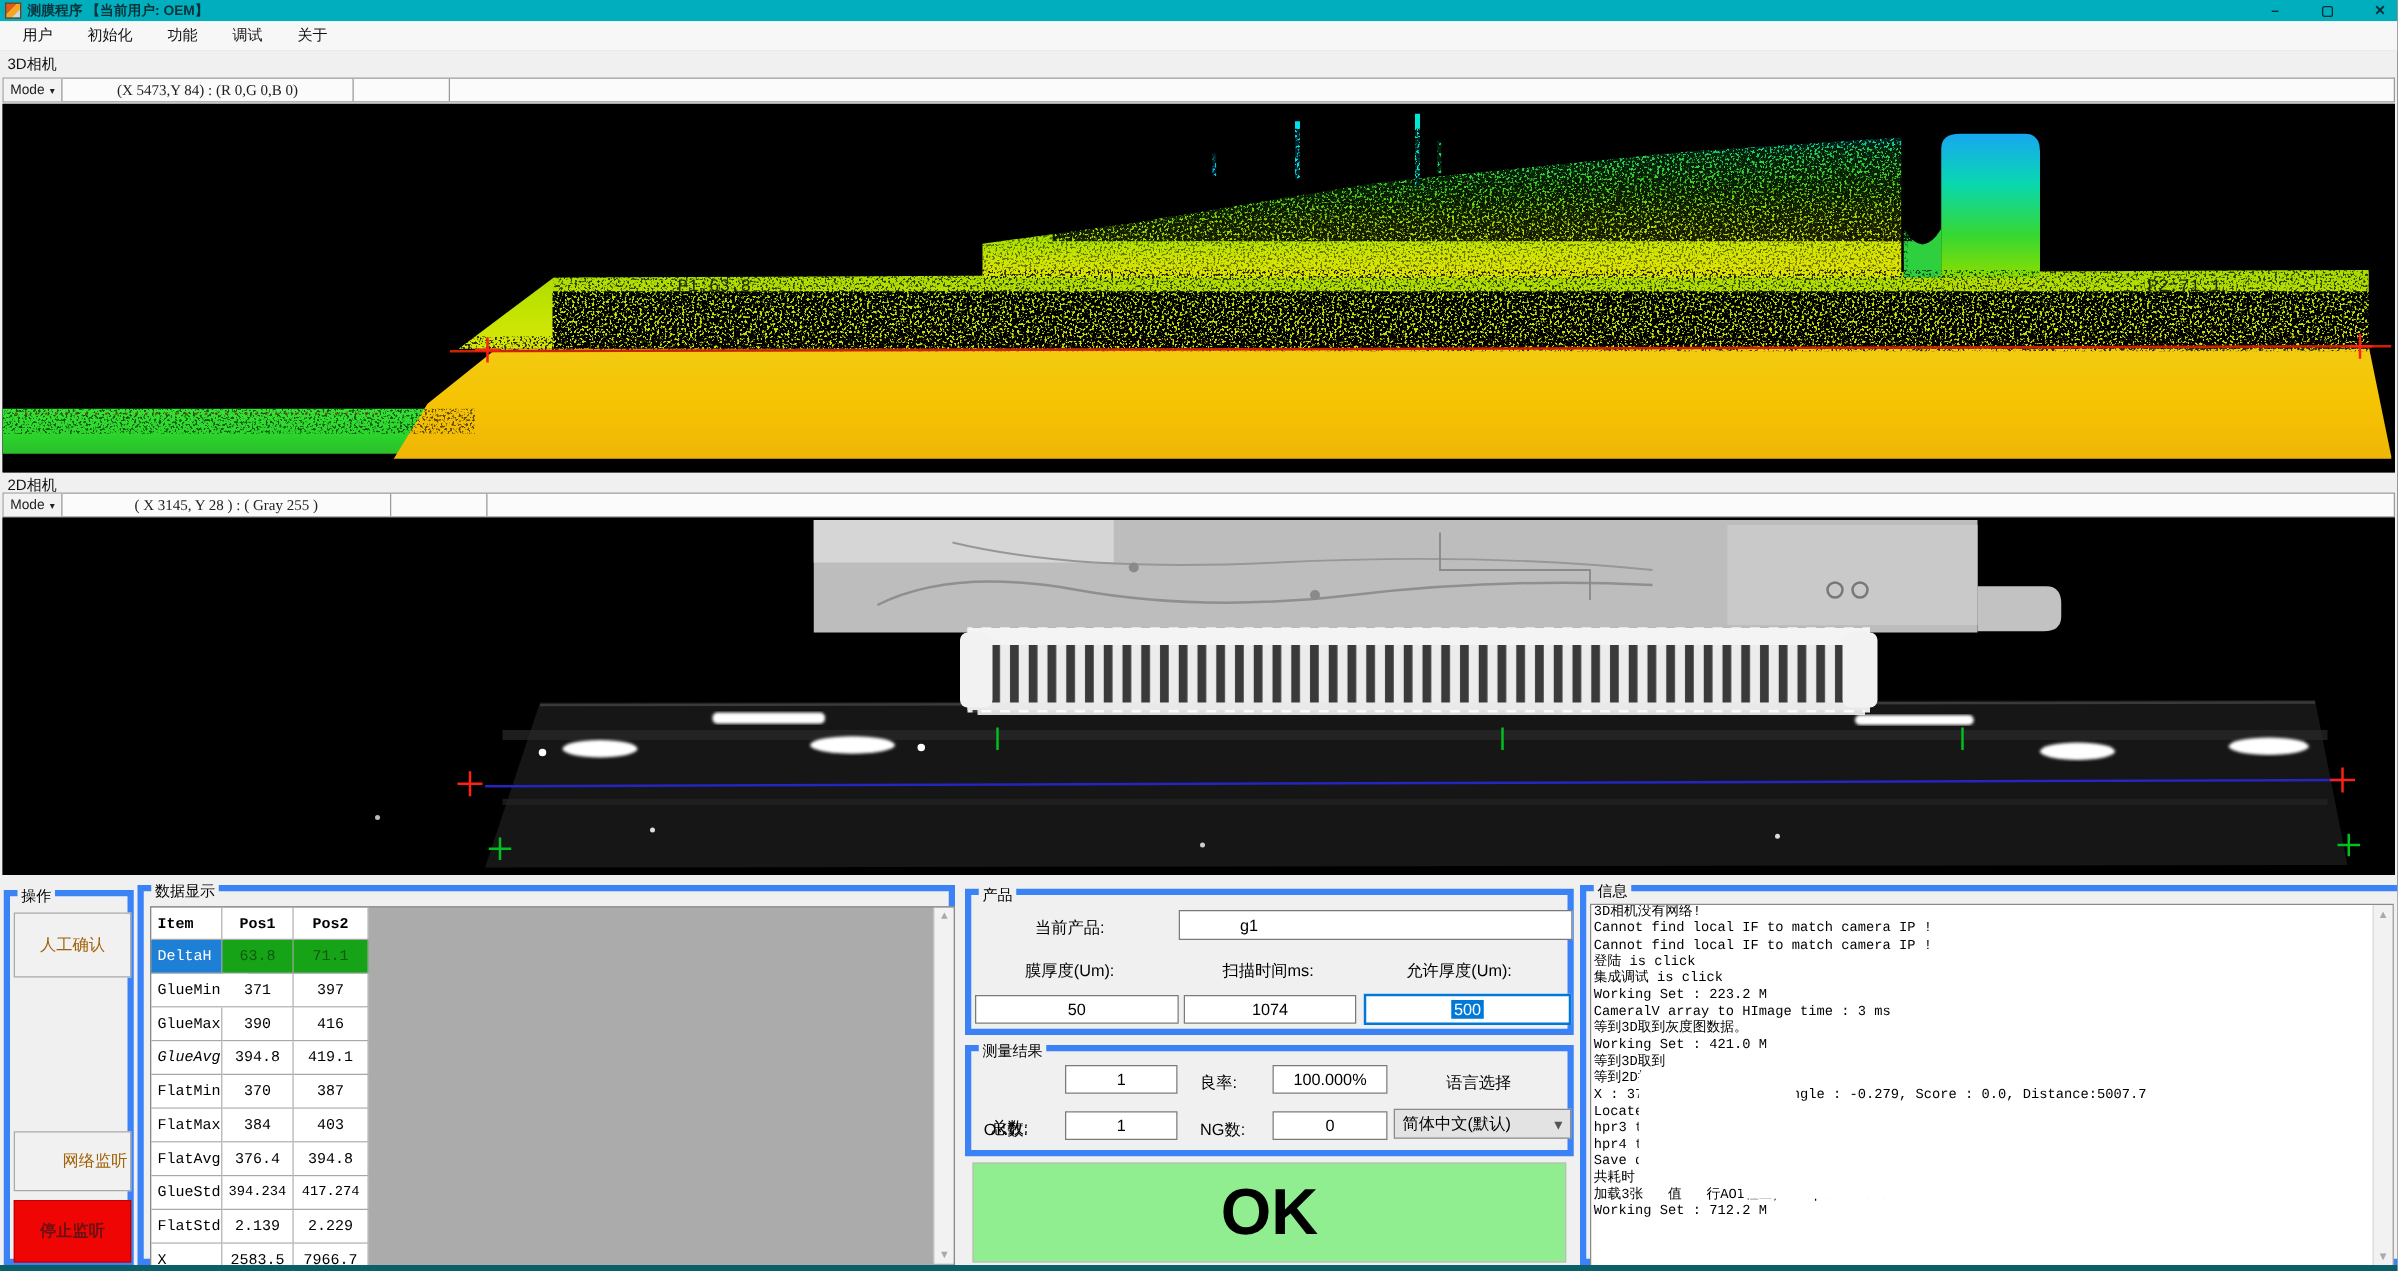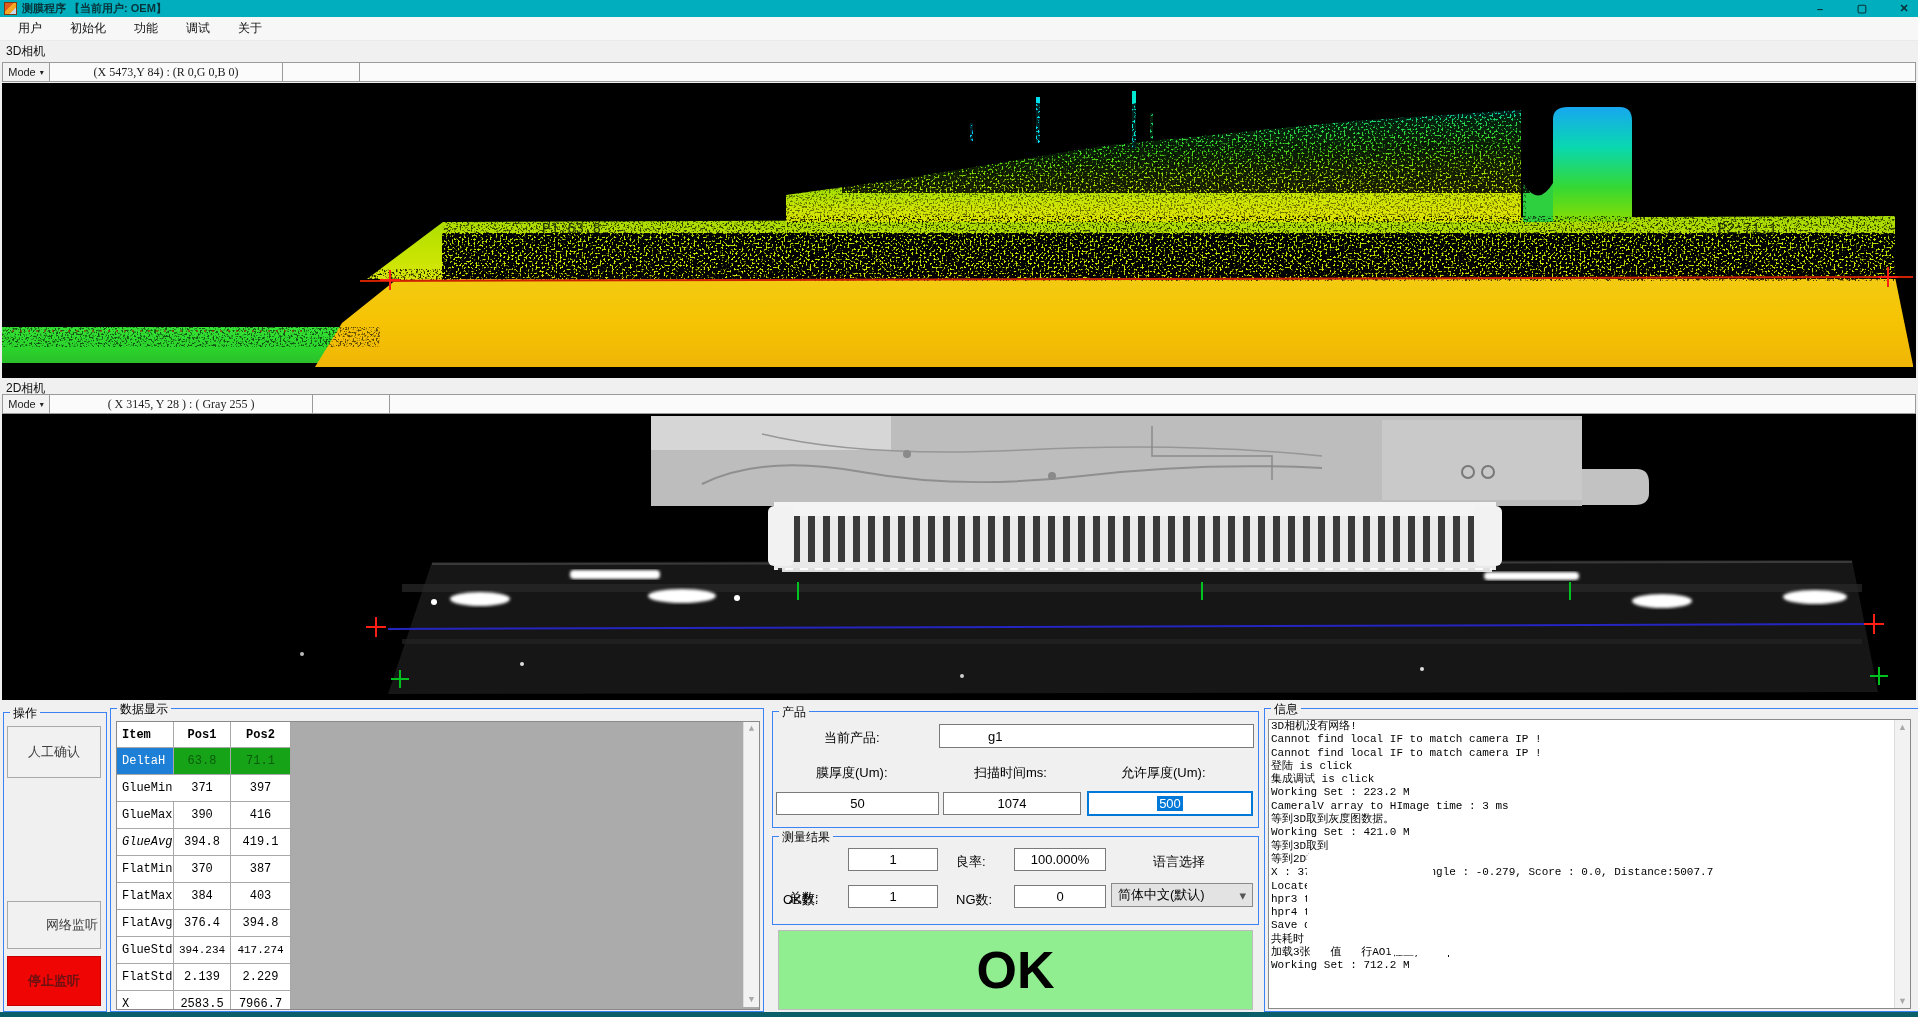--- a/index.html
+++ b/index.html
@@ -22,25 +22,25 @@
   .section-label{font-size:12px;color:#111;}
   
   .modebar{left:2px;width:1914px;height:20px;background:#fbfbfb;border:1px solid #9a9a9a;
            display:flex;font-size:11px;color:#222;box-sizing:border-box;}
   .mode-btn{width:46px;border-right:1px solid #9a9a9a;display:flex;align-items:center;justify-content:center;gap:4px;background:#f3f3f3;}
   .mode-cell{border-right:1px solid #9a9a9a;display:flex;align-items:center;justify-content:center;
              font-family:"Liberation Serif",serif;font-size:12px;}
   
   .viewport{left:2px;width:1914px;background:#000;}
   
-  .groupbox{border:1px solid #3b82f6;background:#f0f0f0;box-sizing:border-box;}
+  .groupbox{border:5px solid #3b82f6;background:#f0f0f0;box-sizing:border-box;}
   .groupbox-label{position:absolute;top:-8px;left:6px;background:#f0f0f0;padding:0 3px;font-size:12px;color:#000;}
   
   .btn{background:#f1f1f1;border:1px solid #a9a9a9;display:flex;align-items:center;justify-content:center;
-       font-size:13px;color:#404040;box-sizing:border-box;}
+       font-size:13px;color:#a16207;box-sizing:border-box;}
   .btn.danger{background:#f00505;border-color:#c40000;color:#6b1111;font-weight:bold;}
   
   .dtable{font-family:"Liberation Mono",monospace;font-size:12px;color:#000;}
   .dcell{position:absolute;box-sizing:border-box;border-right:1px solid #a8a8a8;border-bottom:1px solid #a8a8a8;
          display:flex;align-items:center;justify-content:center;background:#fff;overflow:hidden;}
   .dcell.hdr{font-weight:bold;}
   .dcell.item{justify-content:flex-start;padding-left:5px;}
   .dcell.sel-item{background:#1e7fd6;color:#fff;}
   .dcell.sel-val{background:#17a317;color:#0b5c0b;}
   

